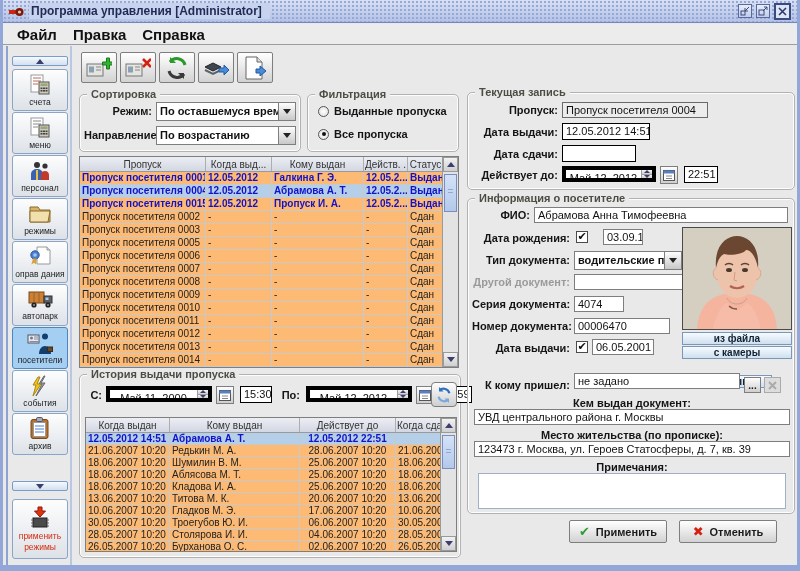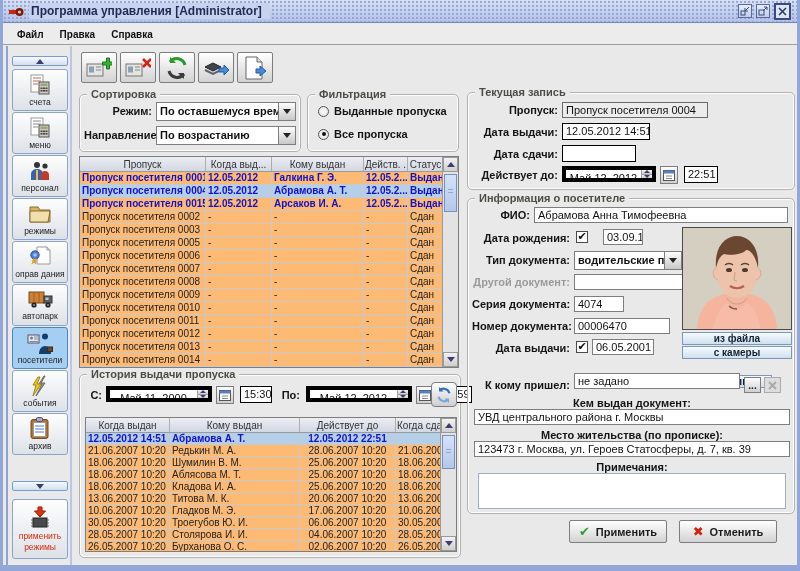--- a/index.html
+++ b/index.html
@@ -17,21 +17,21 @@
     border-bottom:1px solid #7486ba; display:flex; align-items:center; padding:0 6px; gap:5px; }
   #title-text { font-size:12px; font-weight:bold; color:#1f2a55; background:#c7d2ee; padding:1px 8px 1px 2px; white-space:nowrap; }
   .winbtns { margin-left:auto; display:flex; gap:4px; align-items:center; }
   .winbtn { width:14px; height:14px; background:linear-gradient(#e8edf8,#c2cdea); border:1px solid #5a6a9e;
             display:flex; align-items:center; justify-content:center; }
   .winbtn.close { width:17px; height:17px; border:2px solid #3a4a7e; background:#dde4f4; }
 
   
   #menubar { position:absolute; top:24px; left:0; right:0; height:21px; background:#ececec;
     border-bottom:1px solid #9e9e9e; display:flex; align-items:center; padding-left:6px; }
-  .menu-item { font-size:10px; font-weight:bold; color:#111; padding:2px 8px; }
+  .menu-item { font-size:15px; font-weight:bold; color:#111; padding:2px 8px; }
 
   
   #sidebar { position:absolute; left:3px; top:46px; width:66px; height:519px; background:#e9e9e9;
     border-left:2px solid #8ea3d2; border-right:2px solid #b9c6e4; }
   .sb-strip { position:absolute; left:4px; width:56px; height:10px;
     background:linear-gradient(#f6f9fd,#d3dff0); border:1px solid #7a9cc8; border-radius:2px;
     display:flex; align-items:center; justify-content:center; }
   .sb-btn { position:absolute; left:4px; width:56px; height:42px; border:1px solid #8ba5c8; border-radius:3px;
     background:linear-gradient(#fdfdfd,#dde2e8); display:flex; flex-direction:column; align-items:center;
     justify-content:center; gap:1px; overflow:hidden; }
@@ -402,21 +402,21 @@
         <div class="tr issued selected">
         <span class="td">Пропуск посетителя 0004</span>
           <span class="td">12.05.2012</span>
           <span class="td">Абрамова А. Т.</span>
           <span class="td">12.05.2...</span>
           <span class="td">Выдан</span>
       </div>
         <div class="tr issued">
         <span class="td">Пропуск посетителя 0015</span>
           <span class="td">12.05.2012</span>
-          <span class="td">Арсаков И. А.</span>
+          <span class="td">Пропуск И. А.</span>
           <span class="td">12.05.2...</span>
           <span class="td">Выдан</span>
       </div>
         <div class="tr">
         <span class="td">Пропуск посетителя 0002</span>
           <span class="td">-</span>
           <span class="td">-</span>
           <span class="td">-</span>
           <span class="td">Сдан</span>
       </div>

